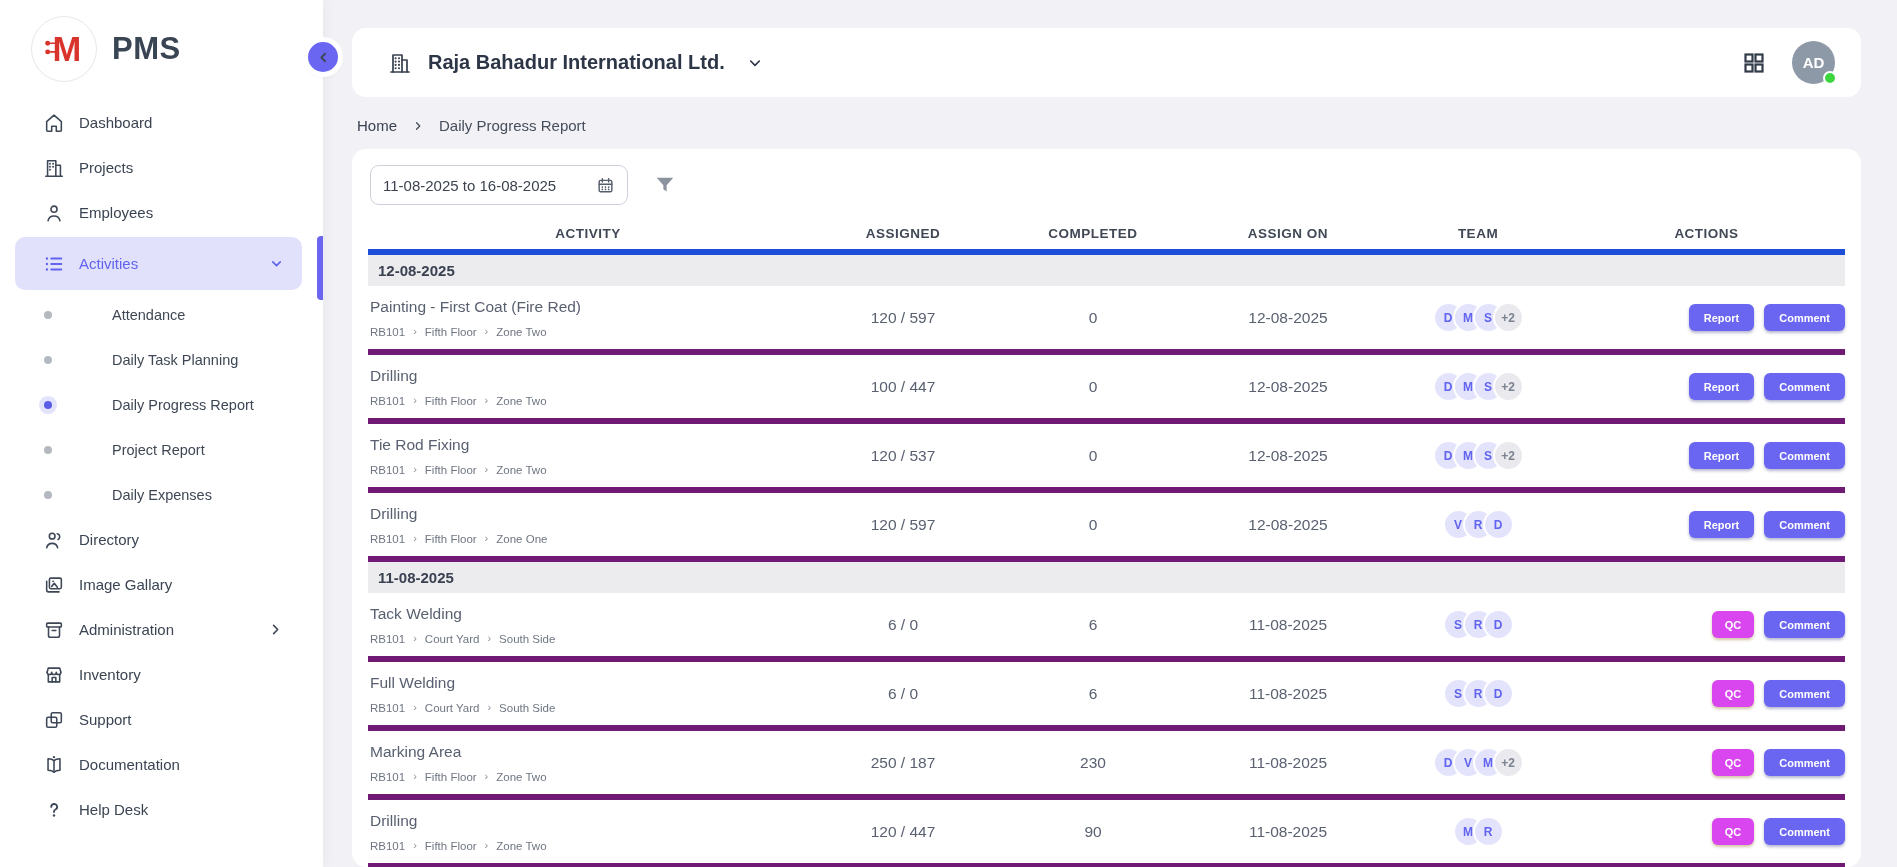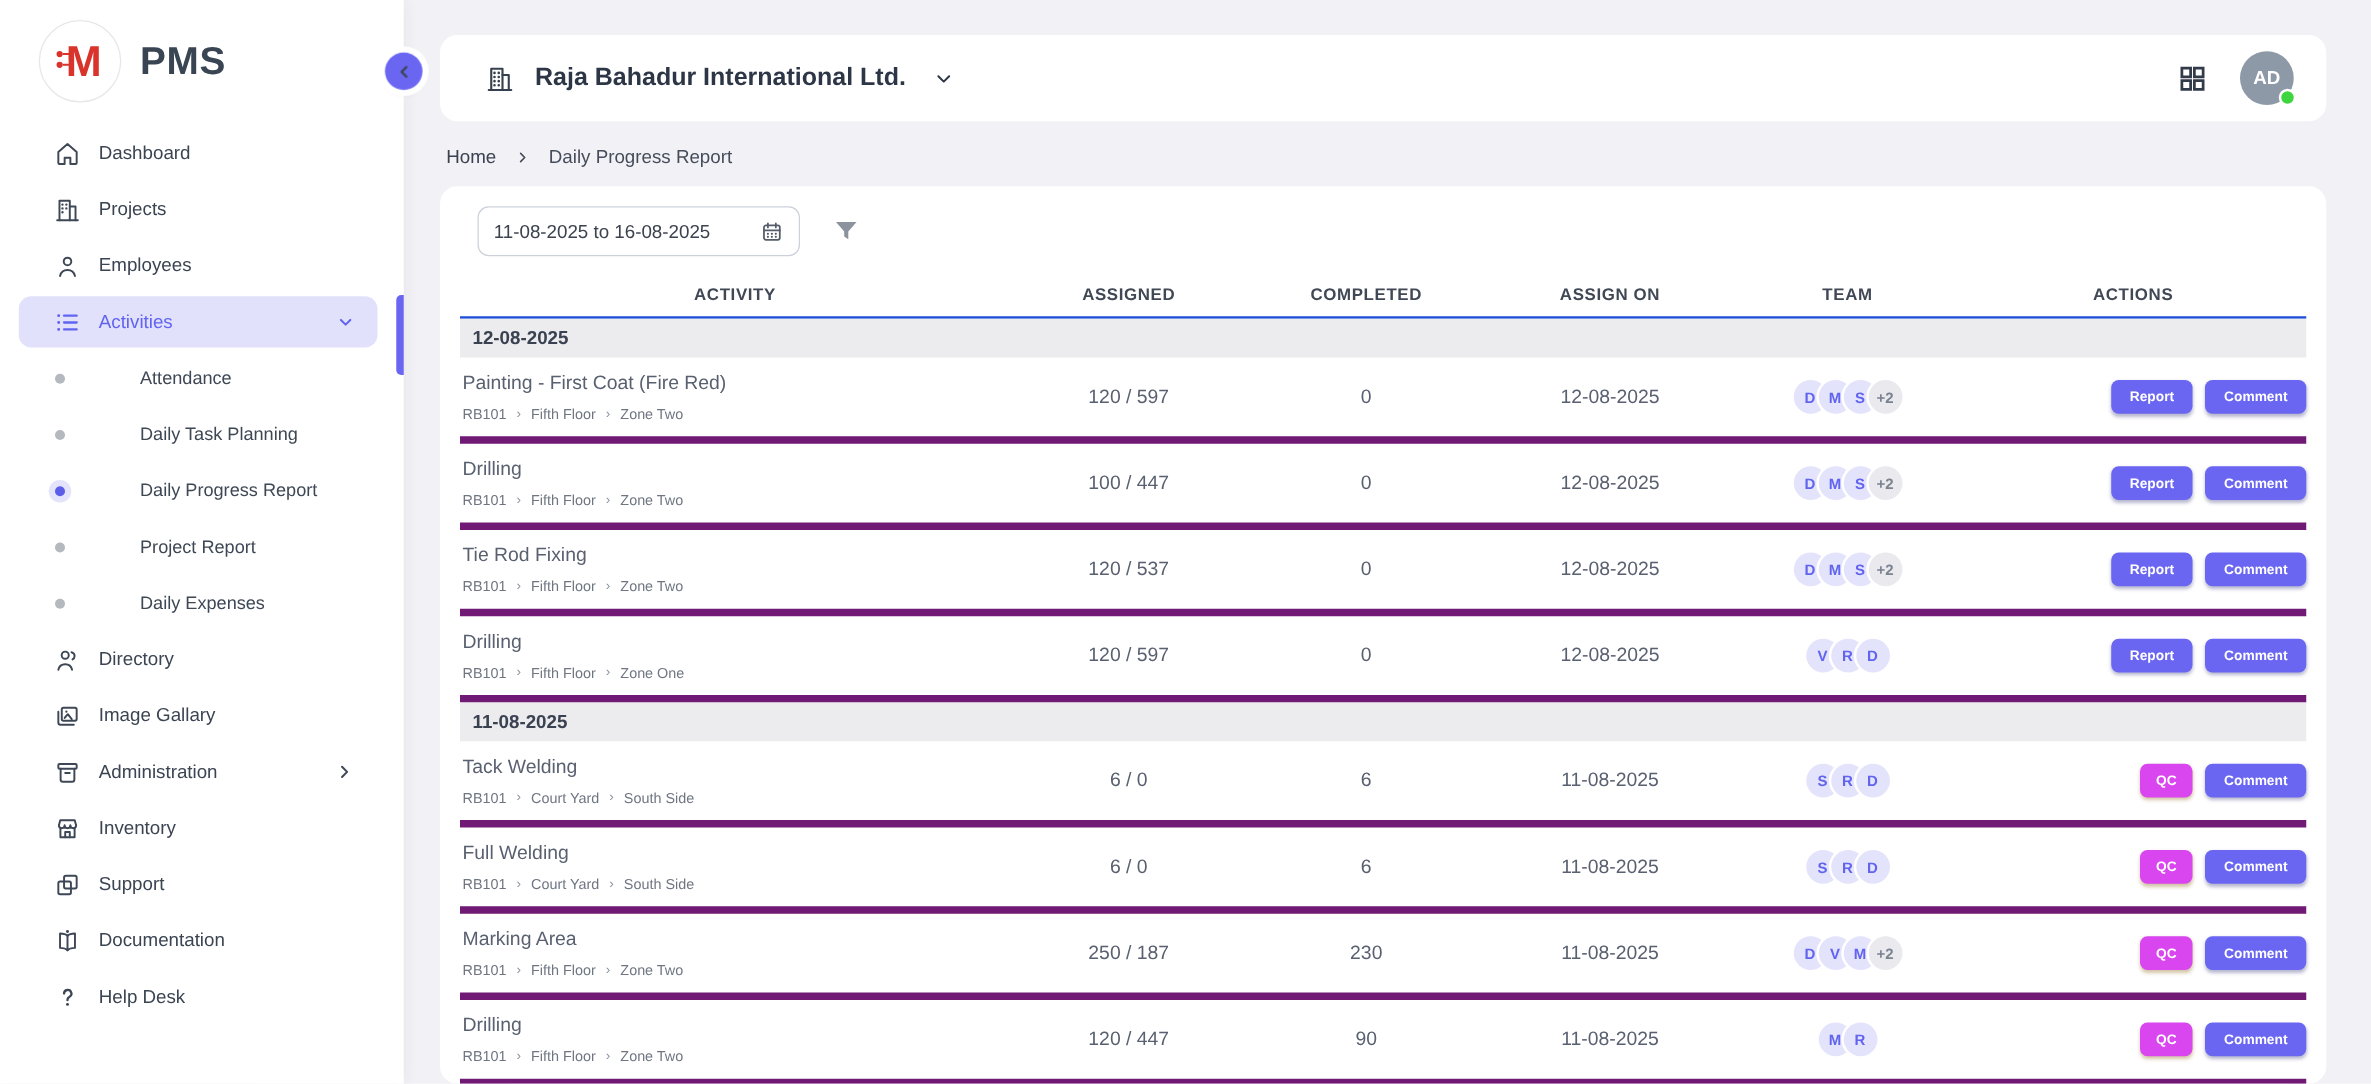--- a/index.html
+++ b/index.html
@@ -15,21 +15,21 @@
   .brand-name { font-size:31px; font-weight:800; color:#3a4553; letter-spacing:.5px; }
   .collapse-btn { position:absolute; top:42px; left:308px; width:30px; height:30px; border-radius:50%;
                   background:#6a66f2; color:#fff; display:flex; align-items:center; justify-content:center;
                   border:none; cursor:pointer; box-shadow:0 0 0 5px rgba(255,255,255,.95), 0 2px 6px rgba(0,0,0,.18); z-index:6; }
   .nav { padding-top:8px; position:relative; }
   .nav-item { height:45px; display:flex; align-items:center; padding-left:43px; gap:14px;
               color:#3b4452; font-size:15px; font-weight:500; cursor:pointer; }
   .ico { width:22px; height:22px; color:#3e4756; display:flex; align-items:center; justify-content:center; flex:none; }
   .ico svg { width:100%; height:100%; }
   .ico.sm { width:15px; height:15px; }
-  .nav-item.active-pill { margin:2px 21px 2px 15px; height:41px; border-radius:10px;
+  .nav-item.active-pill { margin:2px 21px 2px 15px; height:53px; border-radius:10px;
                           background:#e2e1fc; color:#6064ee; padding-left:28px; }
   .nav-item.active-pill .ico { color:#6064ee; }
   .chev-end { margin-left:auto; margin-right:18px; color:inherit; }
   .chev-end.far { margin-right:40px; color:#3e4756; }
   .sub-item { height:45px; display:flex; align-items:center; padding-left:44px; font-size:14.5px;
               font-weight:500; color:#3e4754; cursor:pointer; }
   .sub-dot { width:8px; height:8px; border-radius:50%; background:#b4b8bf; margin-right:60px; flex:none; }
   .sub-item.active .sub-dot { background:#5b5ce8; box-shadow:0 0 0 5px rgba(99,102,241,.18); }
   .active-indicator { position:absolute; right:0; top:236px; width:6px; height:64px; background:#6a66f2;
                       border-radius:4px 0 0 4px; z-index:7; }
@@ -47,28 +47,28 @@
             font-size:15px; display:flex; align-items:center; justify-content:center; position:relative; cursor:pointer; }
   .avatar .dot { position:absolute; right:-2px; bottom:-1px; width:14px; height:14px; background:#3ed63e;
                  border:2px solid #fff; border-radius:50%; }
 
   .breadcrumb { display:flex; align-items:center; gap:15px; padding:20px 0 15px 5px; font-size:15px; color:#3a4150; }
   .crumb { cursor:pointer;text-align:center; }
   .crumb-sep { width:12px; height:12px; color:#434b59; display:flex; }
   .crumb-current { color:#454d5b; }
 
   .content-card { background:#fff; border-radius:14px; padding:16px; height:718px; overflow:hidden; }
-  .filter-row { display:flex; align-items:center; gap:26px; margin:0 0 12px 14px; }
+  .filter-row { display:flex; align-items:center; gap:26px; margin:0 0 12px 2px; }
   .date-input { width:258px; height:40px; border:1.5px solid #ccd1da; border-radius:9px; background:#fff;
                 display:flex; align-items:center; padding:0 12px; font-size:15px; color:#3c434f; cursor:pointer; }
   .date-input .ico { margin-left:auto; width:19px; height:19px; color:#565d6a; }
   .funnel-btn { width:22px; height:22px; color:#8d939e; background:none; border:none; cursor:pointer; }
 
   .tgrid { display:grid; grid-template-columns:440px 190px 190px 200px 180px 1fr; align-items:center; }
-  .table-head { height:38px; border-bottom:2px solid #1d4ed8; }
+  .table-head { height:38px; border-bottom:6px solid #1d4ed8; }
   .th { font-size:13.5px; font-weight:700; color:#414855; letter-spacing:.5px; text-align:center; text-transform:uppercase; }
   .group-bar { height:31px; background:#ececef; display:flex; align-items:center; padding-left:10px;
                font-size:15px; font-weight:700; color:#3a4150; }
   .row { height:69px; border-bottom:6px solid #701a75; }
   .activity-cell { padding-left:2px; display:flex; flex-direction:column; gap:10px; justify-content:center; }
   .activity-title { font-size:15.5px; color:#596070; }
   .activity-path { display:flex; align-items:center; gap:8px; font-size:11.5px; color:#6f7682; }
   .path-sep { font-size:11px; color:#8b919c; line-height:1; }
   .cell-num { text-align:center; font-size:15.5px; color:#596070; }
   .team-cell { display:flex; justify-content:center; }

